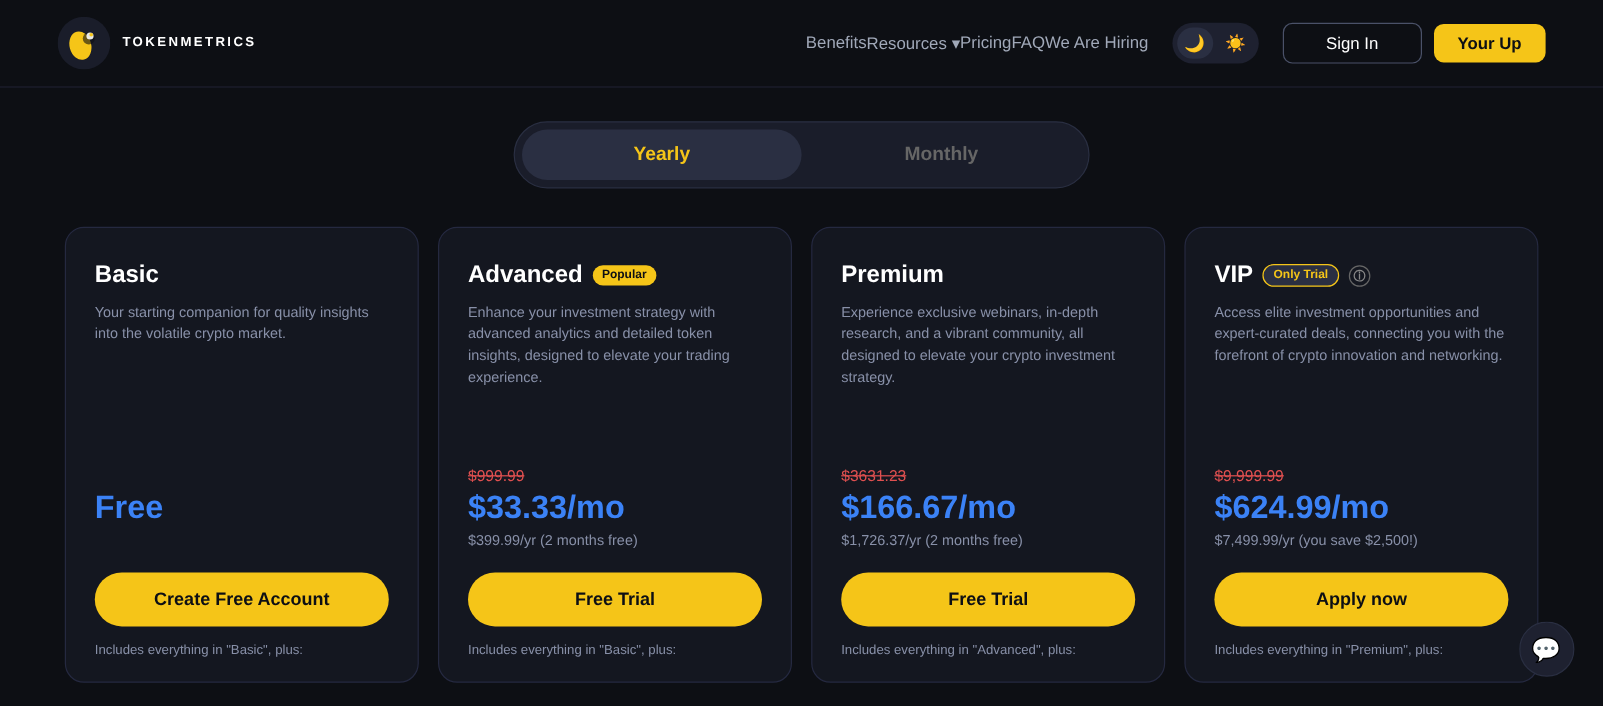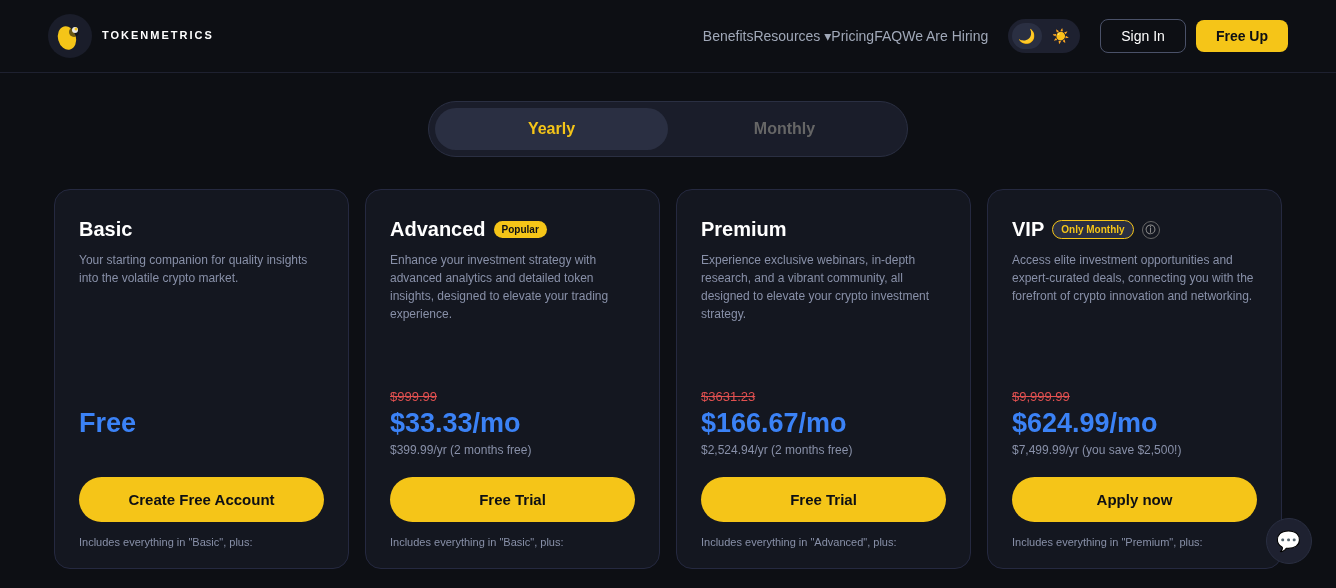--- a/index.html
+++ b/index.html
@@ -87,21 +87,21 @@
       color: #fff;
     }
     .theme-btn.inactive {
       background: transparent;
       color: #666;
     }
     .btn-signin {
       background: transparent;
       border: 1px solid #4a5168;
       color: #fff;
-      padding: 8px 20px;
+      padding: 8px 35px;
       border-radius: 8px;
       font-size: 14px;
       cursor: pointer;
       margin-right: 10px;
     }
     .btn-signup {
       background: #f5c518;
       border: none;
       color: #0d0f14;
       padding: 8px 20px;
@@ -287,21 +287,21 @@
     <li><a>FAQ</a></li>
     <li><a>We Are Hiring</a></li>
   </ul>
 
   <div class="theme-toggle">
     <button class="theme-btn active">🌙</button>
     <button class="theme-btn inactive">☀️</button>
   </div>
 
   <button class="btn-signin">Sign In</button>
-  <button class="btn-signup">Free Up</button>
+  <button class="btn-signup">Your Up</button>
 </nav>
 
 <div class="billing-toggle">
   <button class="toggle-btn active">Yearly</button>
   <button class="toggle-btn inactive">Monthly</button>
 </div>
 
 <div class="cards-container">
 
   <div class="card">
@@ -328,29 +328,29 @@
     <div class="card-footer">Includes everything in "Basic", plus:</div>
   </div>
 
   <div class="card">
     <div class="card-title">
       <span>Premium</span>
     </div>
     <p class="card-desc">Experience exclusive webinars, in-depth research, and a vibrant community, all designed to elevate your crypto investment strategy.</p>
     <div class="original-price">$3631.23</div>
     <div class="current-price">$166.67/mo</div>
-    <div class="price-yearly">$2,524.94/yr (2 months free)</div>
+    <div class="price-yearly">$1,726.37/yr (2 months free)</div>
     <button class="card-btn">Free Trial</button>
     <div class="card-footer">Includes everything in "Advanced", plus:</div>
   </div>
 
   <div class="card">
     <div class="card-title">
       <span>VIP</span>
-      <span class="badge-only-yearly">Only Monthly</span>
+      <span class="badge-only-yearly">Only Trial</span>
       <div class="info-icon">ⓘ</div>
     </div>
     <p class="card-desc">Access elite investment opportunities and expert-curated deals, connecting you with the forefront of crypto innovation and networking.</p>
     <div class="original-price">$9,999.99</div>
     <div class="current-price">$624.99/mo</div>
     <div class="price-yearly">$7,499.99/yr (you save $2,500!)</div>
     <button class="card-btn">Apply now</button>
     <div class="card-footer">Includes everything in "Premium", plus:</div>
   </div>
 

